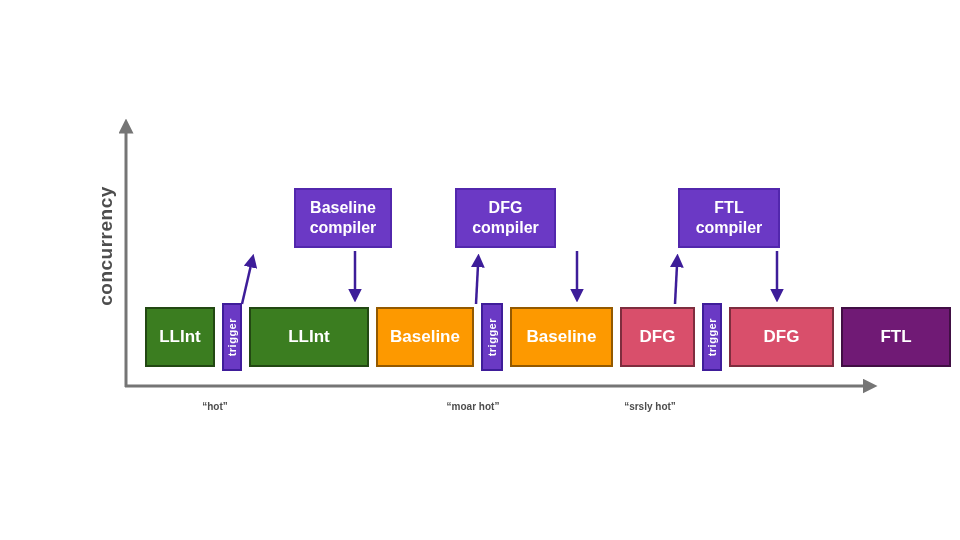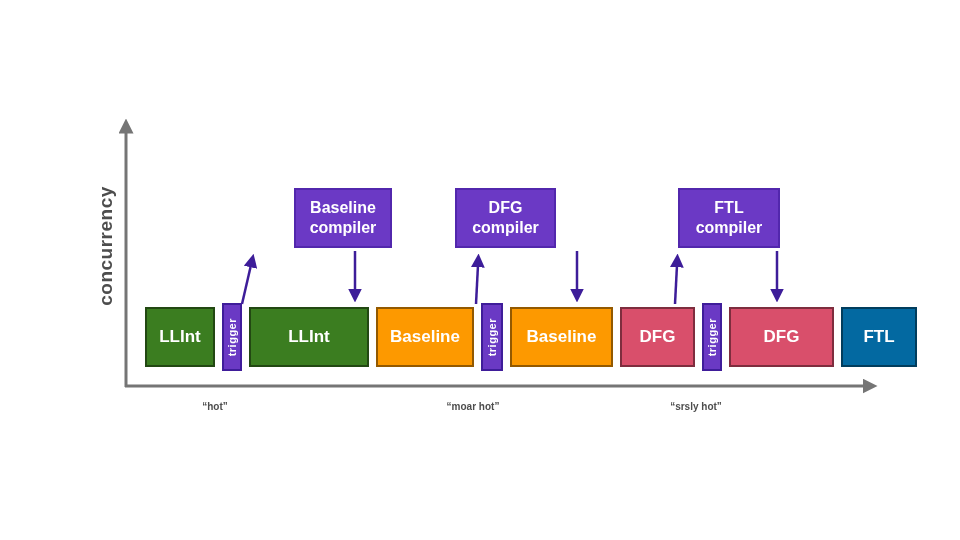--- a/index.html
+++ b/index.html
@@ -89,21 +89,21 @@
   .x-label {
     position: absolute;
     top: 401px;
     transform: translateX(-50%);
     font-size: 10px; font-weight: bold;
     color: var(--label-gray, #4d4d4d);
     white-space: nowrap;
   }
   #x-label-hot       { left: 215px; }
   #x-label-moar-hot  { left: 473px; }
-  #x-label-srsly-hot { left: 696px; }
+  #x-label-srsly-hot { left: 650px; }
 </style>
 </head>
 <body>
 
 <div class="stage">
 
   <svg class="overlay-svg" viewBox="0 0 960 540" xmlns="http://www.w3.org/2000/svg">
     <defs>
       <marker id="axishead" viewBox="0 0 6 6" refX="1" refY="3" markerWidth="5" markerHeight="5" orient="auto" markerUnits="strokeWidth">
         <path class="axis-head" d="M0,0 L6,3 L0,6 Z"></path>
@@ -153,21 +153,21 @@
       </div>
       <div class="seg dfg" style="width: 75px; background: rgb(217, 79, 107);">
         <span class="seg-label">DFG</span>
       </div>
       <div class="seg trigger" style="width: 20px; background: rgb(106, 57, 196);">
         <span class="seg-label">trigger</span>
       </div>
       <div class="seg dfg" style="width: 105px; background: rgb(217, 79, 107);">
         <span class="seg-label">DFG</span>
       </div>
-      <div class="seg ftl" style="width: 76px; background: #0369a1;">
+      <div class="seg ftl" style="width: 110px; background: #701a75;">
         <span class="seg-label">FTL</span>
       </div>
     </div>
 
   <div class="x-label" id="x-label-hot">“hot”</div>
   <div class="x-label" id="x-label-moar-hot">“moar hot”</div>
   <div class="x-label" id="x-label-srsly-hot">“srsly hot”</div>
 
 </div>
 

